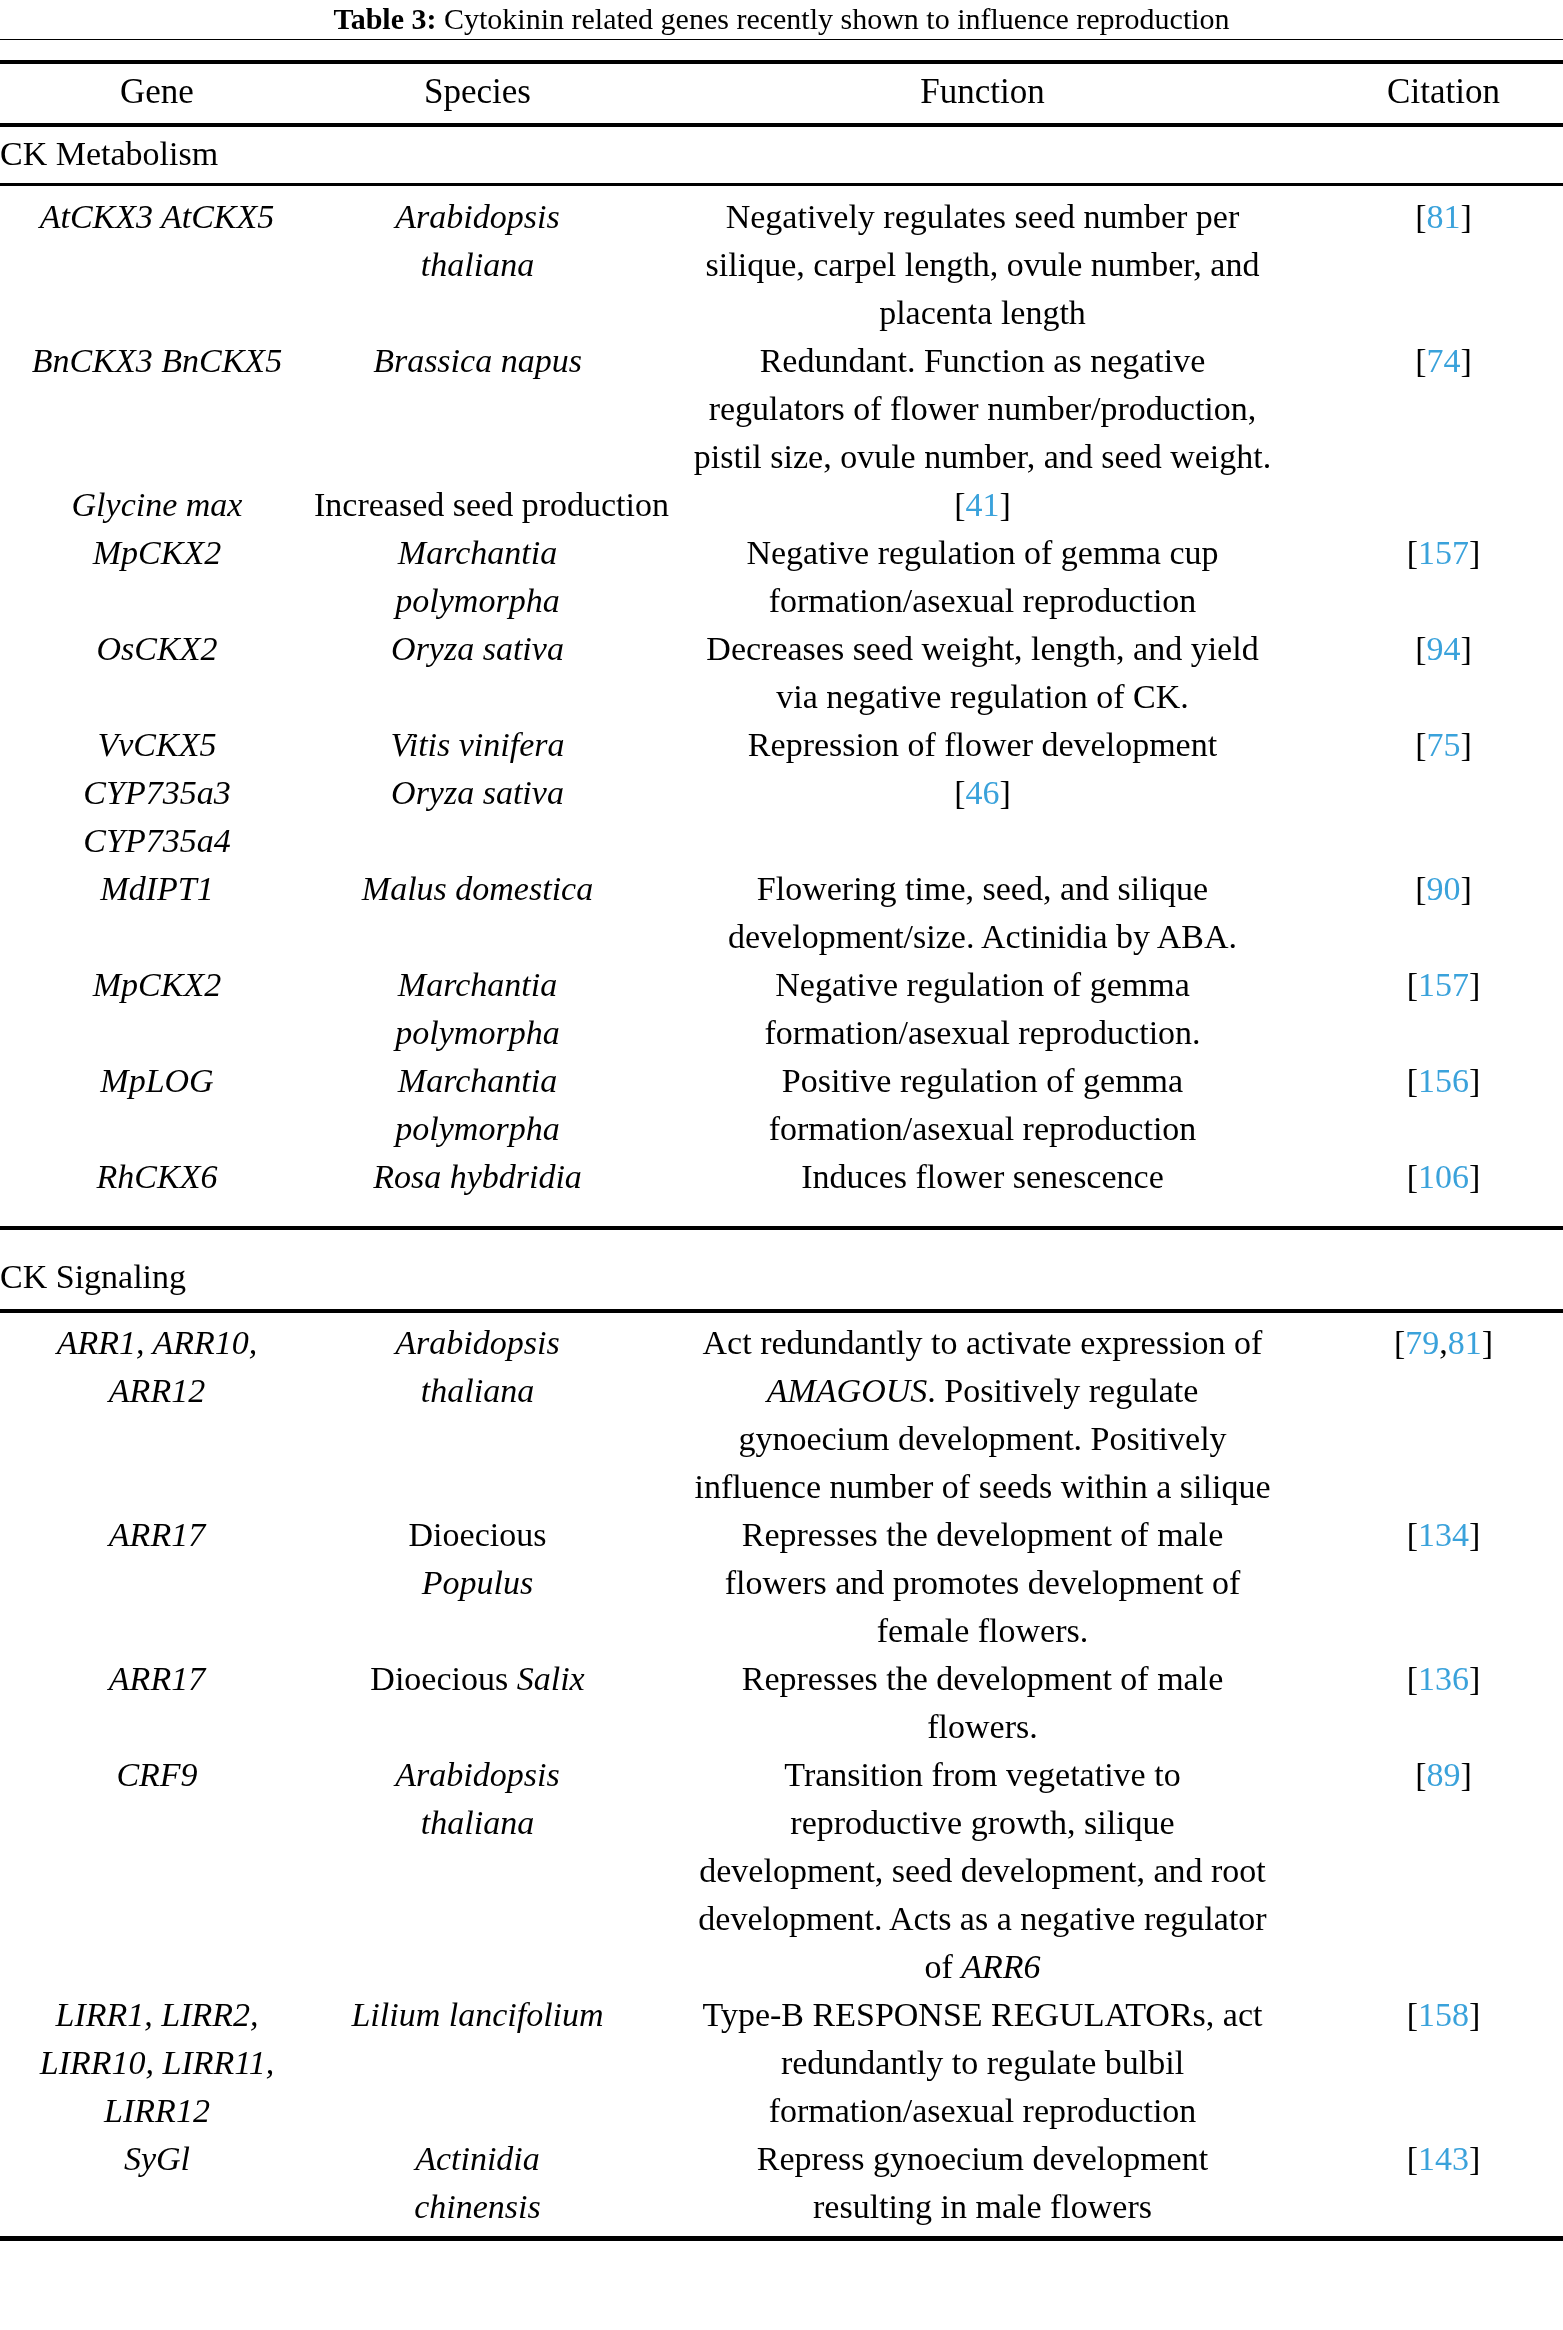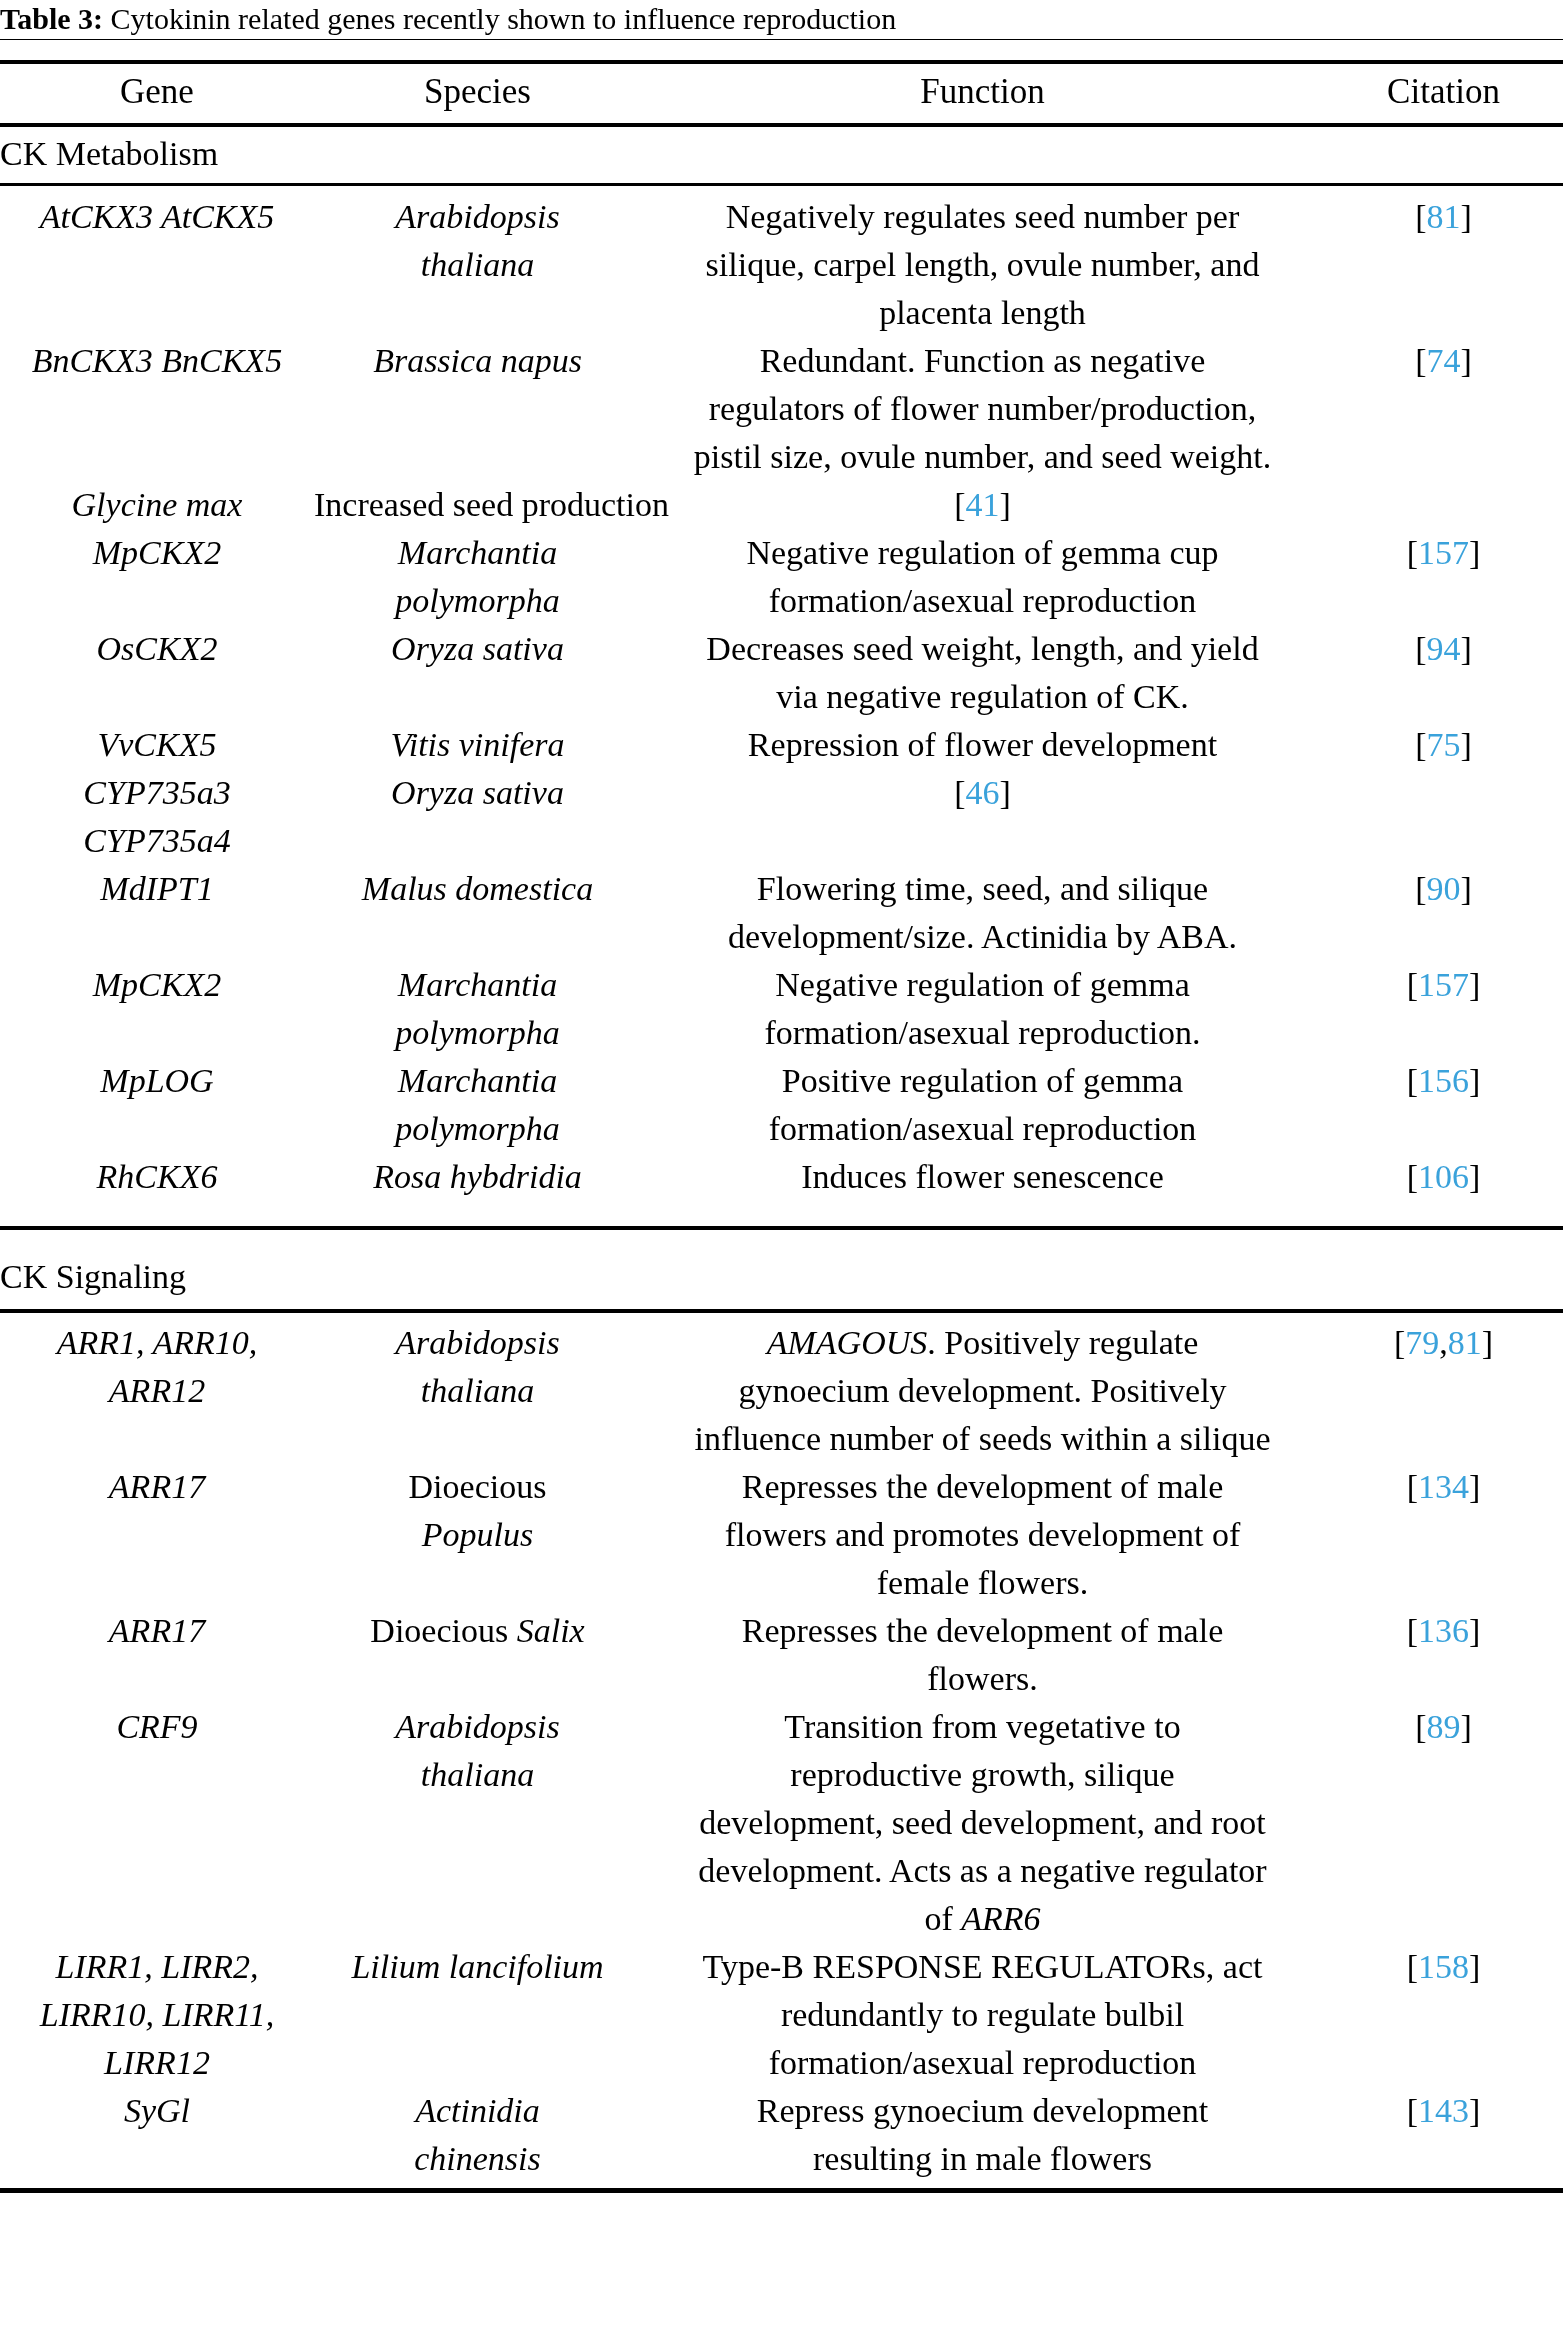--- a/index.html
+++ b/index.html
@@ -4,21 +4,21 @@
 <style>
   * { margin:0; padding:0; box-sizing:border-box; }
   html,body { background:#ffffff; }
   body {
     width:1563px; height:2330px;
     color:#000;
     font-family:"Liberation Serif", serif;
     font-size:34px;
     overflow:hidden;
   }
-  .caption { font-size:30px; line-height:37px; }
+  .caption { text-align:center; font-size:30px; line-height:37px; }
   .caption .label { font-weight:bold; }
   .caption .text { margin-left:0.25em; }
 
   .rule { width:1563px; background:#000; }
   .rule-thin   { height:1.7px; margin-top:1.7px; }
   .rule-a      { height:3.4px; margin-top:20px; }
   .rule-b      { height:4.2px; margin-top:6.7px; }
   .rule-c      { height:3.4px; margin-top:5px; }
   .rule-d      { height:4.2px; margin-top:25px; }
   .rule-e      { height:3.4px; margin-top:8.4px; }
@@ -237,20 +237,21 @@
       <div class="grid row">
         <div class="cell gene">
           <div class="ln"><i>ARR1, ARR10,</i></div>
           <div class="ln"><i>ARR12</i></div>
         </div>
         <div class="cell species">
           <div class="ln"><i>Arabidopsis</i></div>
           <div class="ln"><i>thaliana</i></div>
         </div>
         <div class="cell function">
+          <div class="ln">Act redundantly to activate expression of</div>
           <div class="ln"><i>AMAGOUS</i>. Positively regulate</div>
           <div class="ln">gynoecium development. Positively</div>
           <div class="ln">influence number of seeds within a silique</div>
         </div>
         <div class="cell citation">
           <div class="ln">[<span class="cite">79</span>,<span class="cite">81</span>]</div>
         </div>
       </div>
       <div class="grid row">
         <div class="cell gene">

